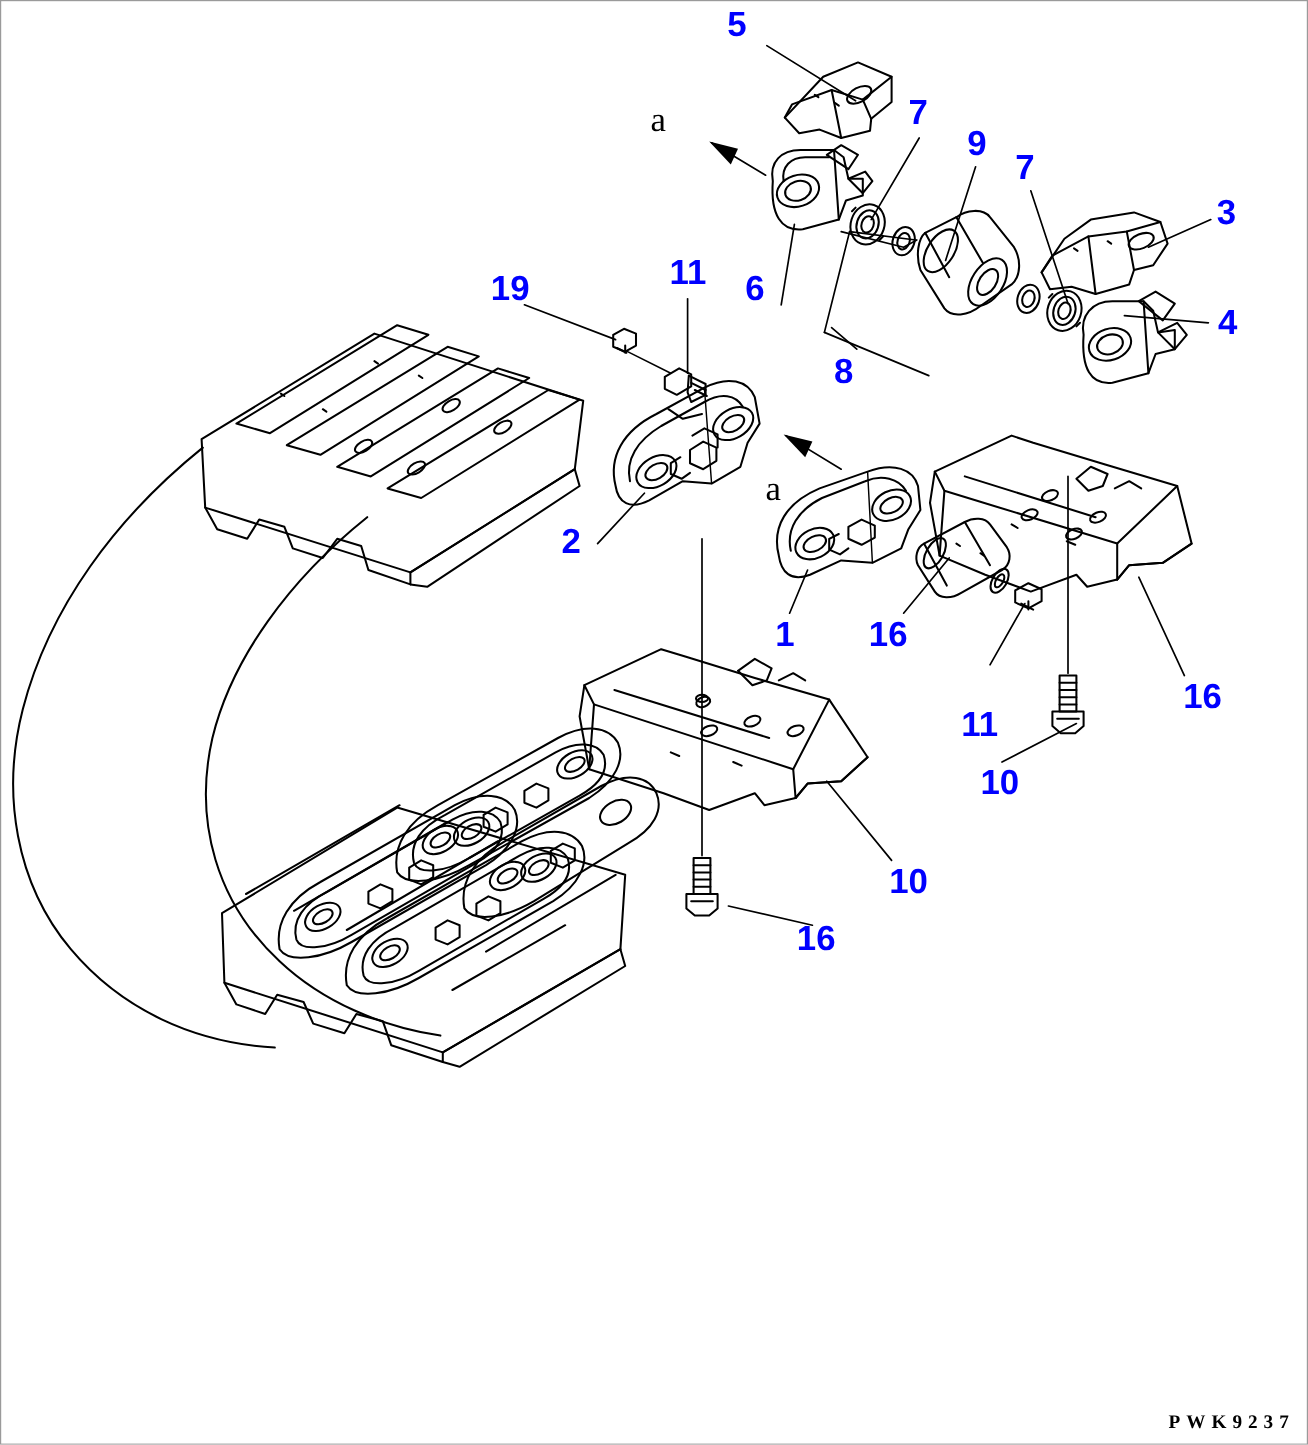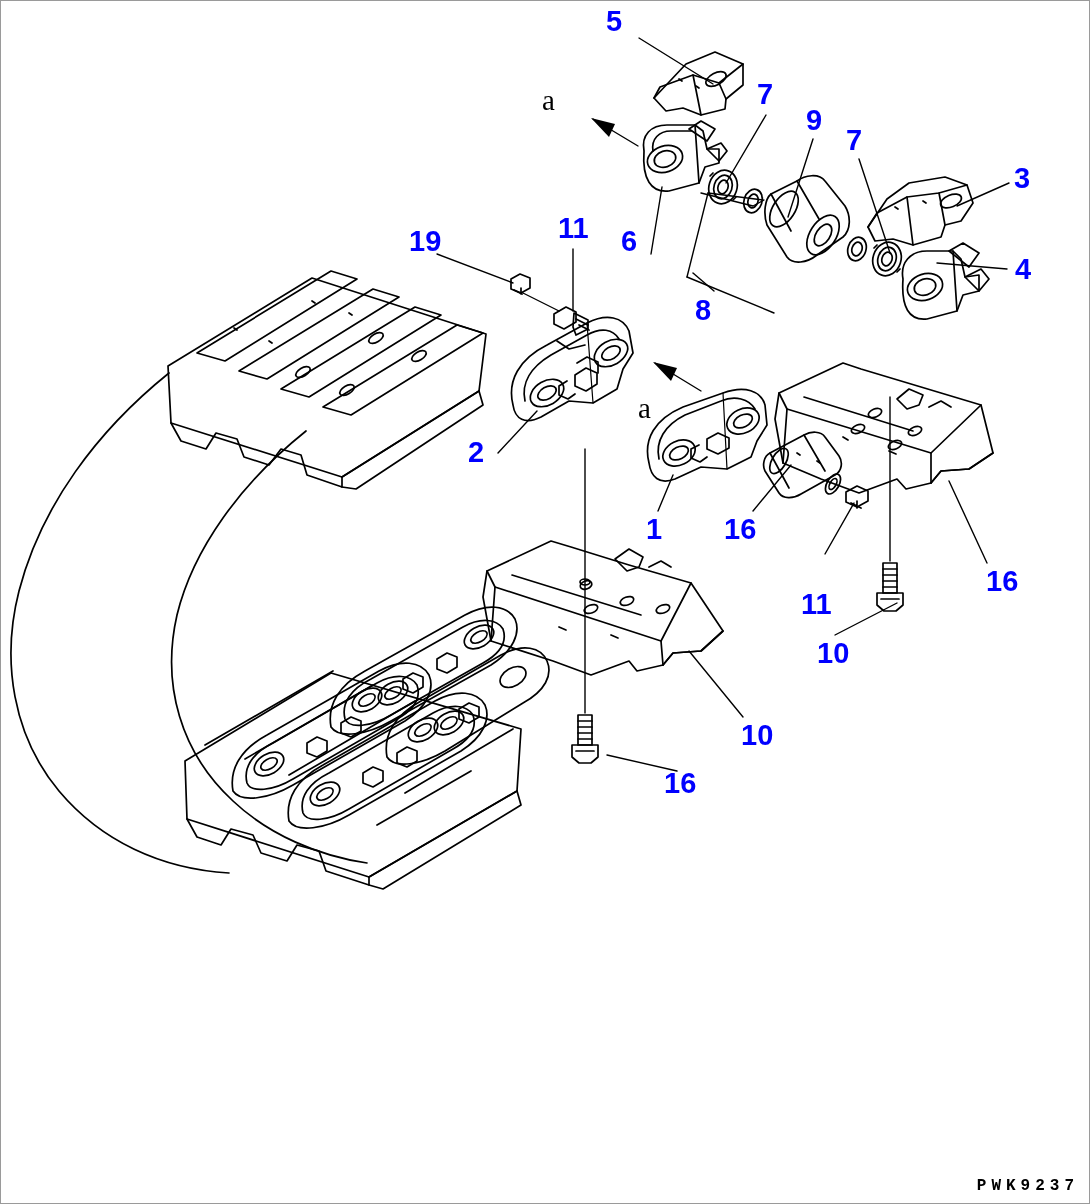--- a/index.html
+++ b/index.html
@@ -30,21 +30,21 @@
     color:#000000;
     font-family:"Liberation Serif",serif;
     font-size:29px;
     line-height:1;
     white-space:nowrap;
   }
   #code{
     position:absolute;
     right:10px;bottom:8px;
     color:#000000;
-    font-family:Liberation Mono, monospace;
+    font-family:Liberation Serif, serif;
     font-weight:bold;
     font-size:16px;
     letter-spacing:5px;
     white-space:nowrap;
   }
 </style>
 </head>
 <body>
 
 <div id="page">

